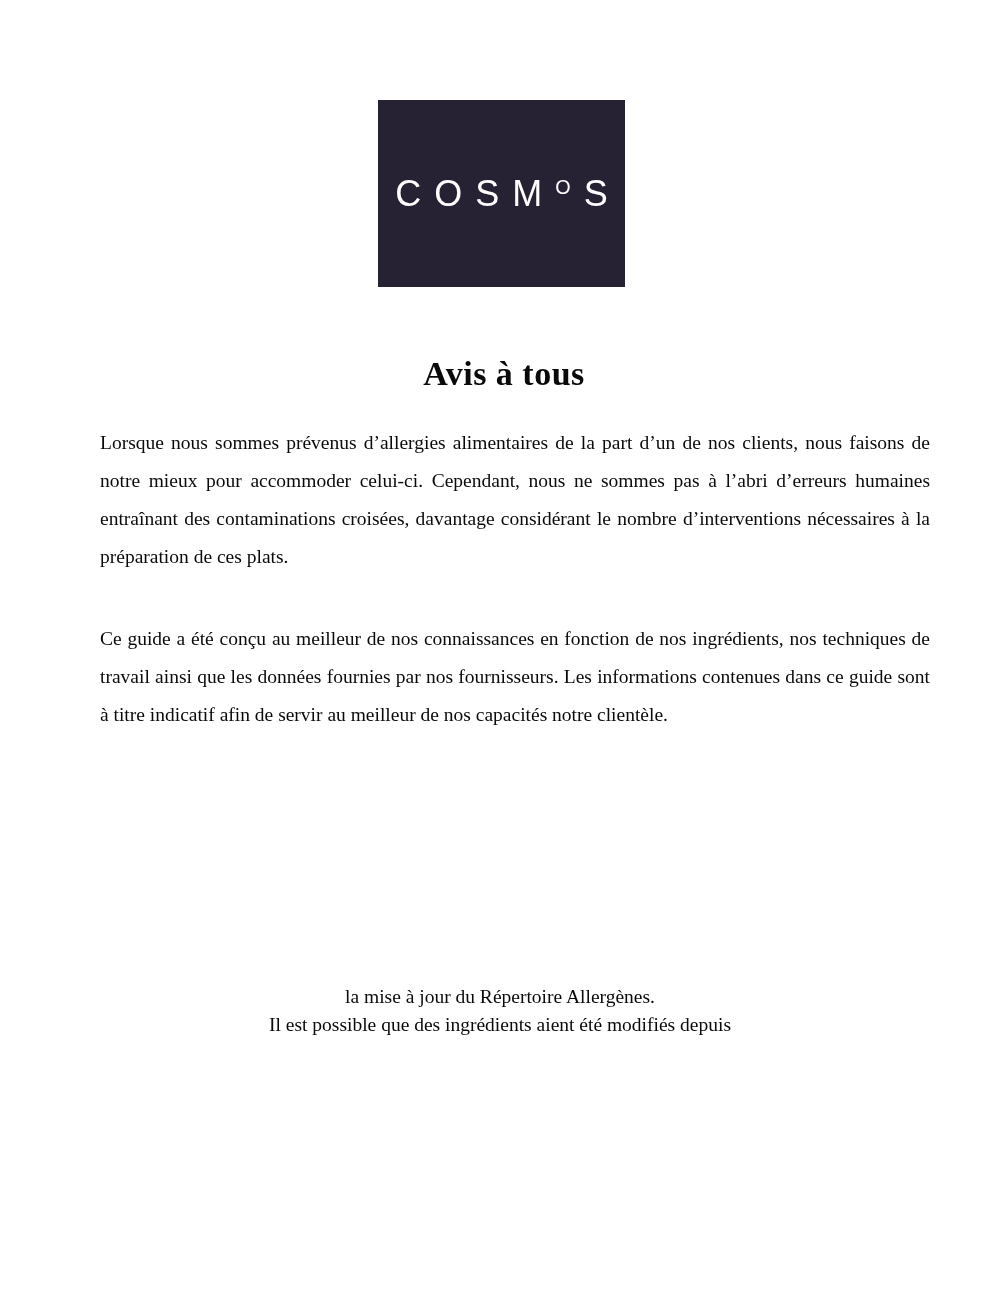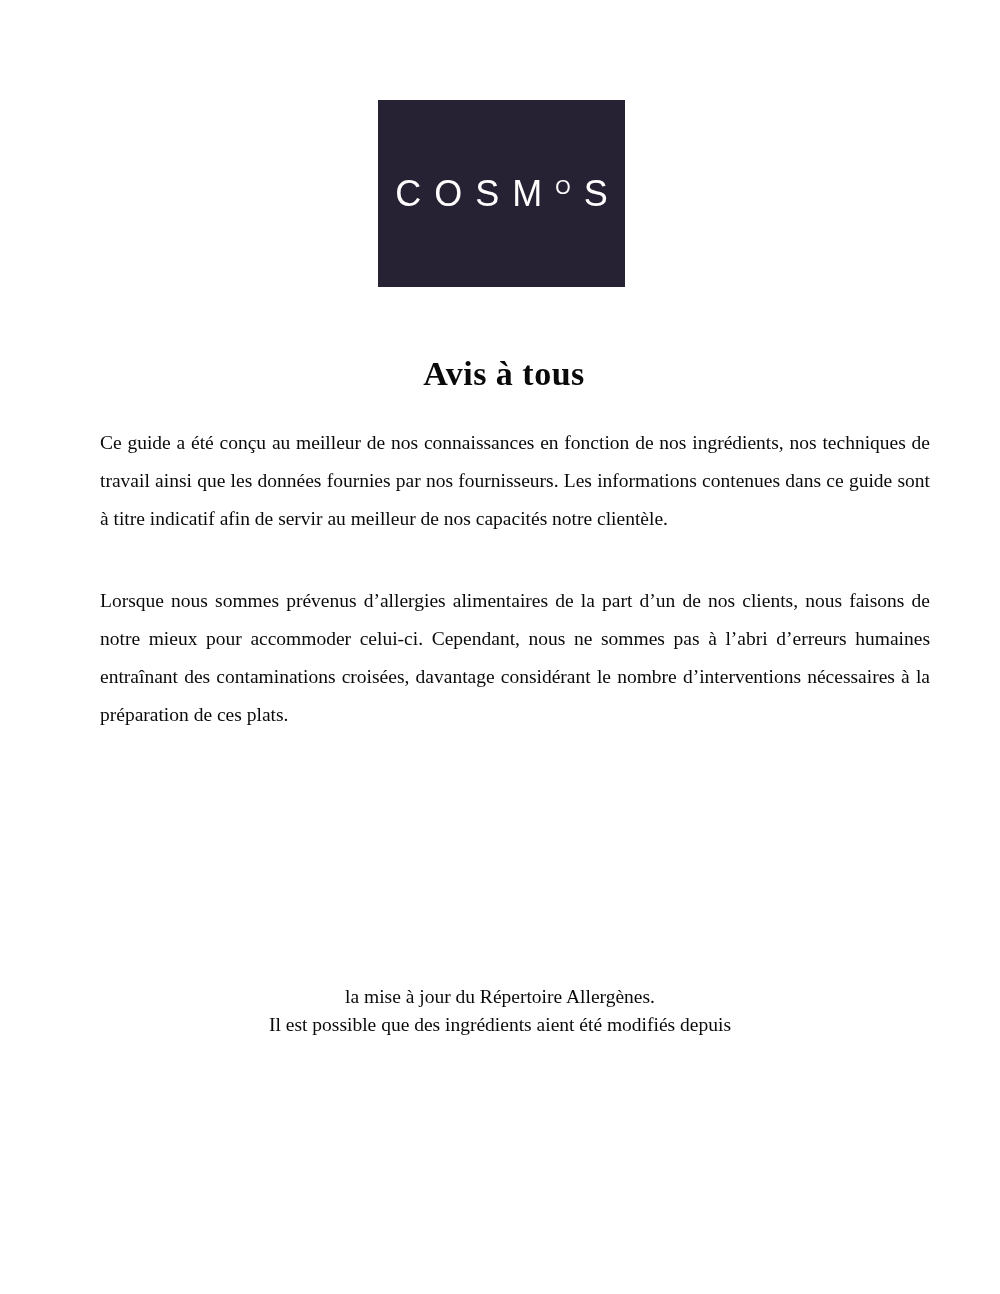--- a/index.html
+++ b/index.html
@@ -85,22 +85,22 @@
 
 <div class="page">
 
   <div class="logo-box">
     <span class="logo-text"><span>COSM</span><span class="logo-small-o">O</span><span>S</span></span>
   </div>
 
   <h1 class="doc-title">Avis à tous</h1>
 
   <div class="body-text">
+    <p>Lorsque nous sommes prévenus d’allergies alimentaires de la part d’un de nos clients, nous faisons de notre mieux pour accommoder celui-ci. Cependant, nous ne sommes pas à l’abri d’erreurs humaines entraînant des contaminations croisées, davantage considérant le nombre d’interventions nécessaires à la préparation de ces plats.</p>
     <p>Ce guide a été conçu au meilleur de nos connaissances en fonction de nos ingrédients, nos techniques de travail ainsi que les données fournies par nos fournisseurs. Les informations contenues dans ce guide sont à titre indicatif afin de servir au meilleur de nos capacités notre clientèle.</p>
-    <p>Lorsque nous sommes prévenus d’allergies alimentaires de la part d’un de nos clients, nous faisons de notre mieux pour accommoder celui-ci. Cependant, nous ne sommes pas à l’abri d’erreurs humaines entraînant des contaminations croisées, davantage considérant le nombre d’interventions nécessaires à la préparation de ces plats.</p>
   </div>
 
   <div class="note-block">
     <div>la mise à jour du Répertoire Allergènes.</div>
     <div>Il est possible que des ingrédients aient été modifiés depuis</div>
   </div>
 
 
 </div>
 

